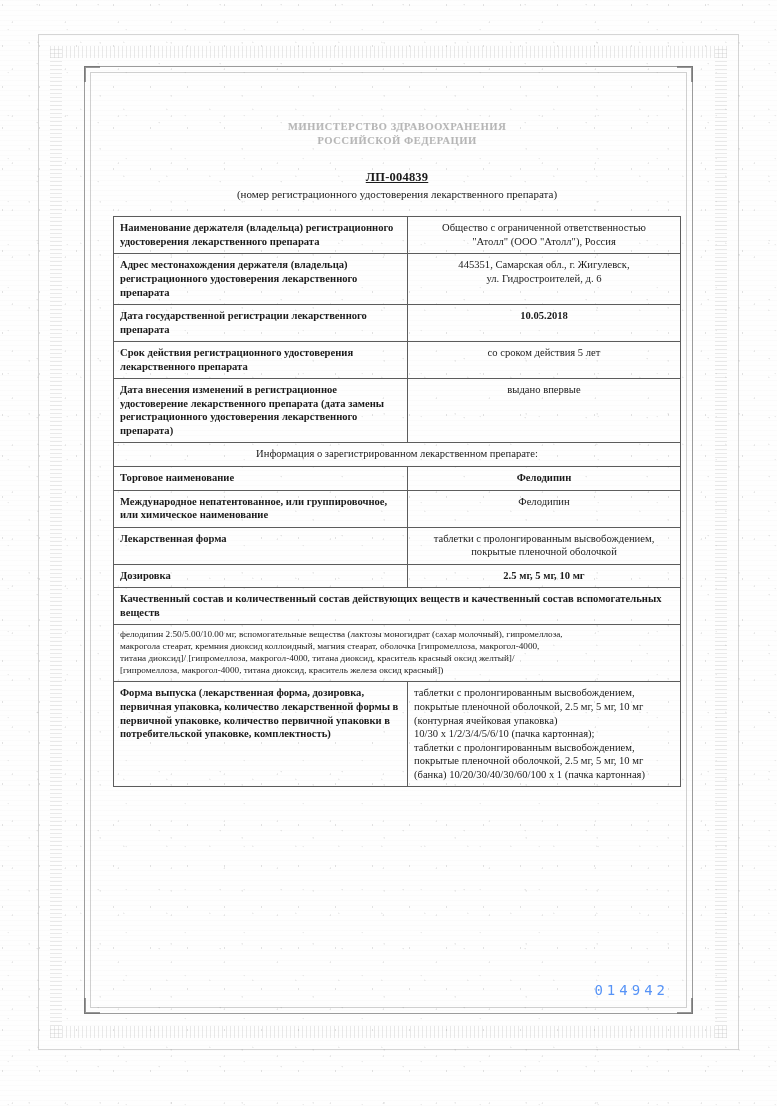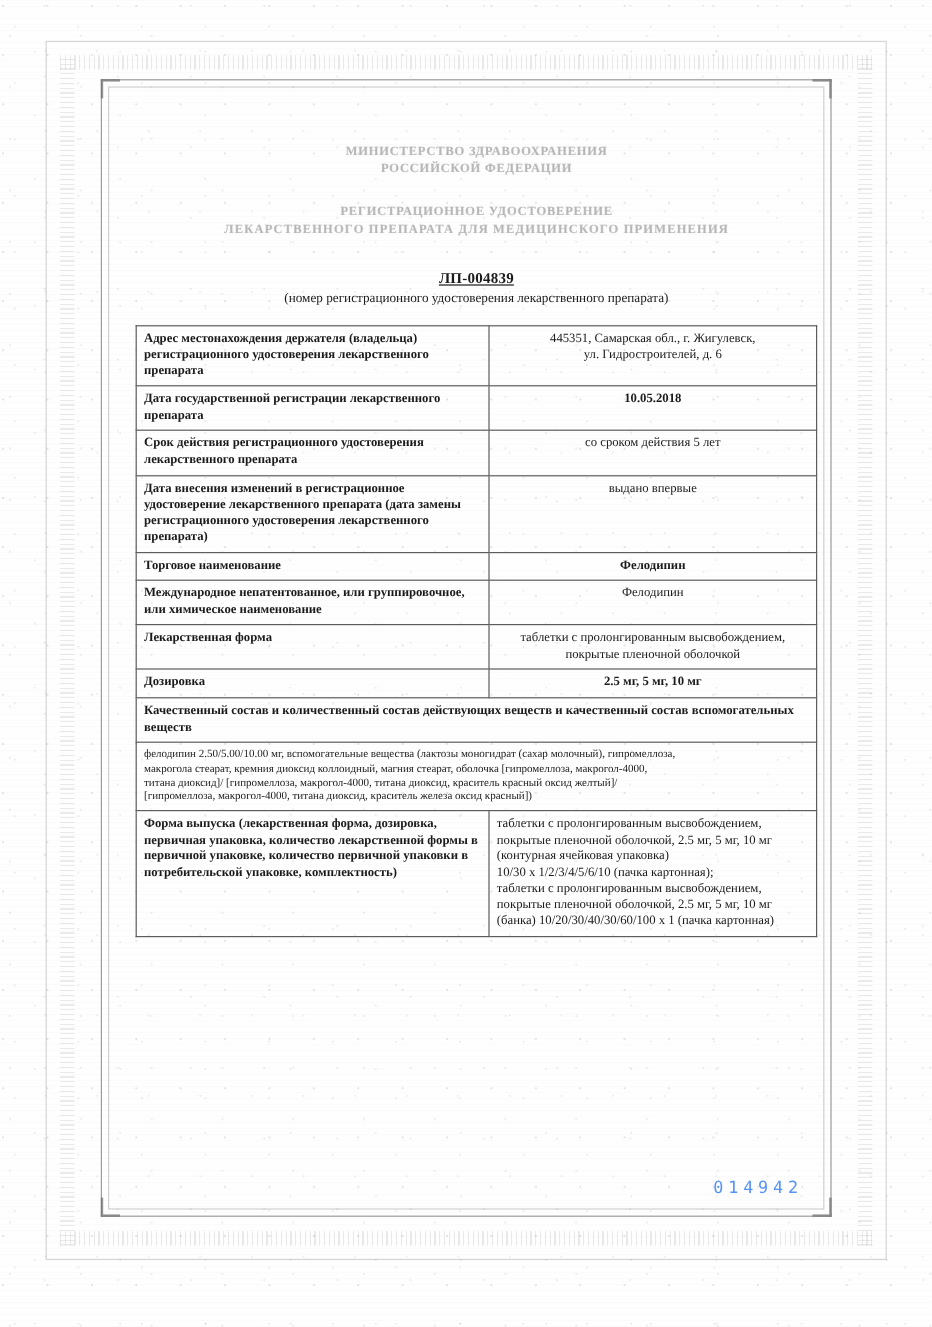--- a/index.html
+++ b/index.html
@@ -192,31 +192,34 @@
   <div class="notch bl"></div>
   <div class="notch br"></div>
 
   <div class="content">
 
     <div class="faded ministry">
       <div>МИНИСТЕРСТВО ЗДРАВООХРАНЕНИЯ</div>
       <div>РОССИЙСКОЙ ФЕДЕРАЦИИ</div>
     </div>
 
-    <div class="faded certtitle">
-      <div>РЕГИСТРАЦИОННОЕ УДОСТОВЕРЕНИЕ</div>
-      <div class="l2">ЛЕКАРСТВЕННОГО ПРЕПАРАТА ДЛЯ МЕДИЦИНСКОГО ПРИМЕНЕНИЯ</div>
-    </div>
 
     <div class="regnum">ЛП-004839</div>
     <div class="regnum-caption">(номер регистрационного удостоверения лекарственного препарата)</div>
 
     <table class="reg">
       <tbody>
 
+        <tr>
+          <td class="label">Наименование держателя (владельца) регистрационного удостоверения лекарственного препарата</td>
+          <td class="value">
+            <span class="nowrapline">Общество с ограниченной ответственностью</span>
+            <span class="nowrapline">"Атолл" (ООО "Атолл"), Россия</span>
+          </td>
+        </tr>
 
         <tr>
           <td class="label">Адрес местонахождения держателя (владельца) регистрационного удостоверения лекарственного препарата</td>
           <td class="value">
             <span class="nowrapline">445351, Самарская обл., г. Жигулевск,</span>
             <span class="nowrapline">ул. Гидростроителей, д. 6</span>
           </td>
         </tr>
 
         <tr>
@@ -233,20 +236,23 @@
           </td>
         </tr>
 
         <tr>
           <td class="label">Дата внесения изменений в регистрационное удостоверение лекарственного препарата (дата замены регистрационного удостоверения лекарственного препарата)</td>
           <td class="value">
             <span class="nowrapline">выдано впервые</span>
           </td>
         </tr>
 
+        <tr>
+          <td class="banner" colspan="2">Информация о зарегистрированном лекарственном препарате:</td>
+        </tr>
 
         <tr>
           <td class="label">Торговое наименование</td>
           <td class="value bold">
             <span class="nowrapline">Фелодипин</span>
           </td>
         </tr>
 
         <tr>
           <td class="label">Международное непатентованное, или группировочное, или химическое наименование</td>

